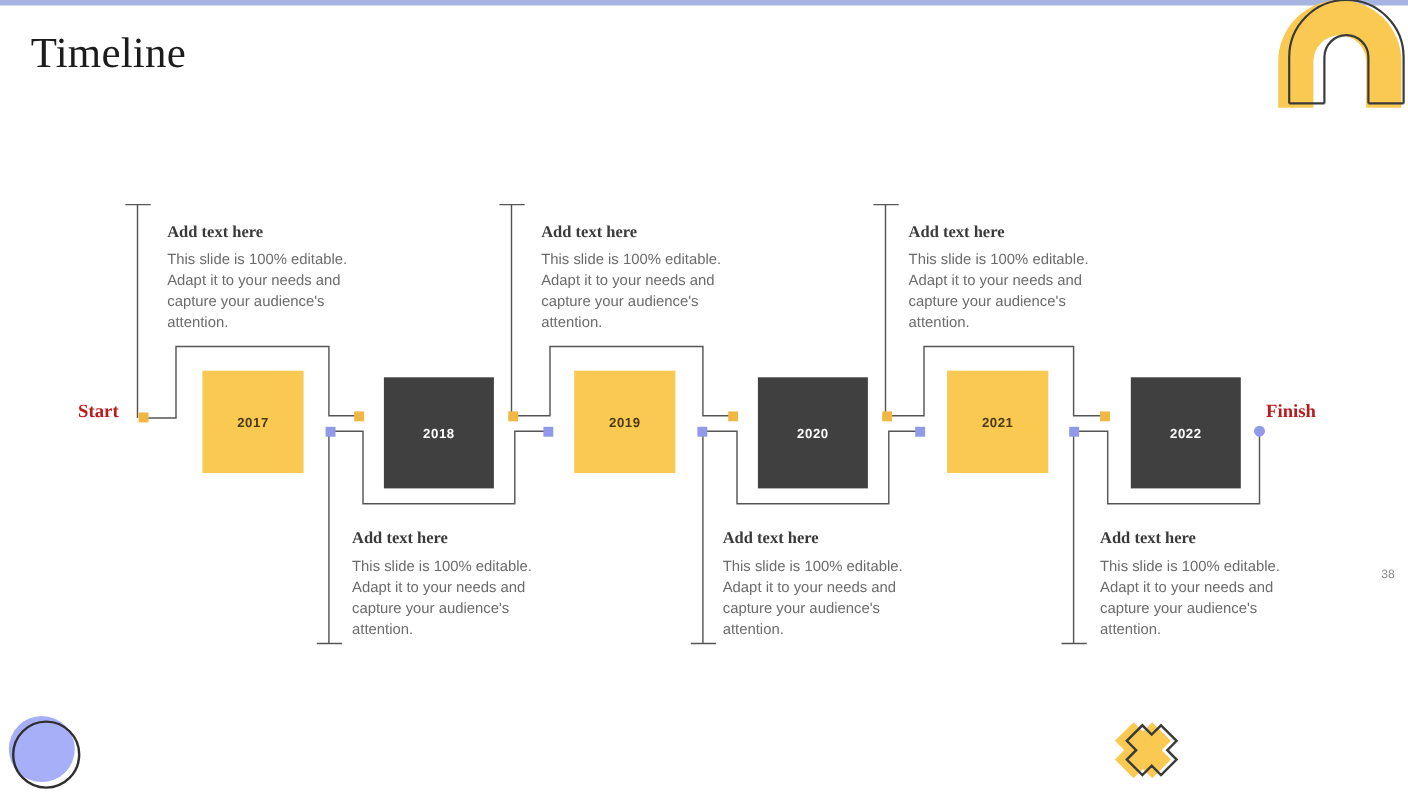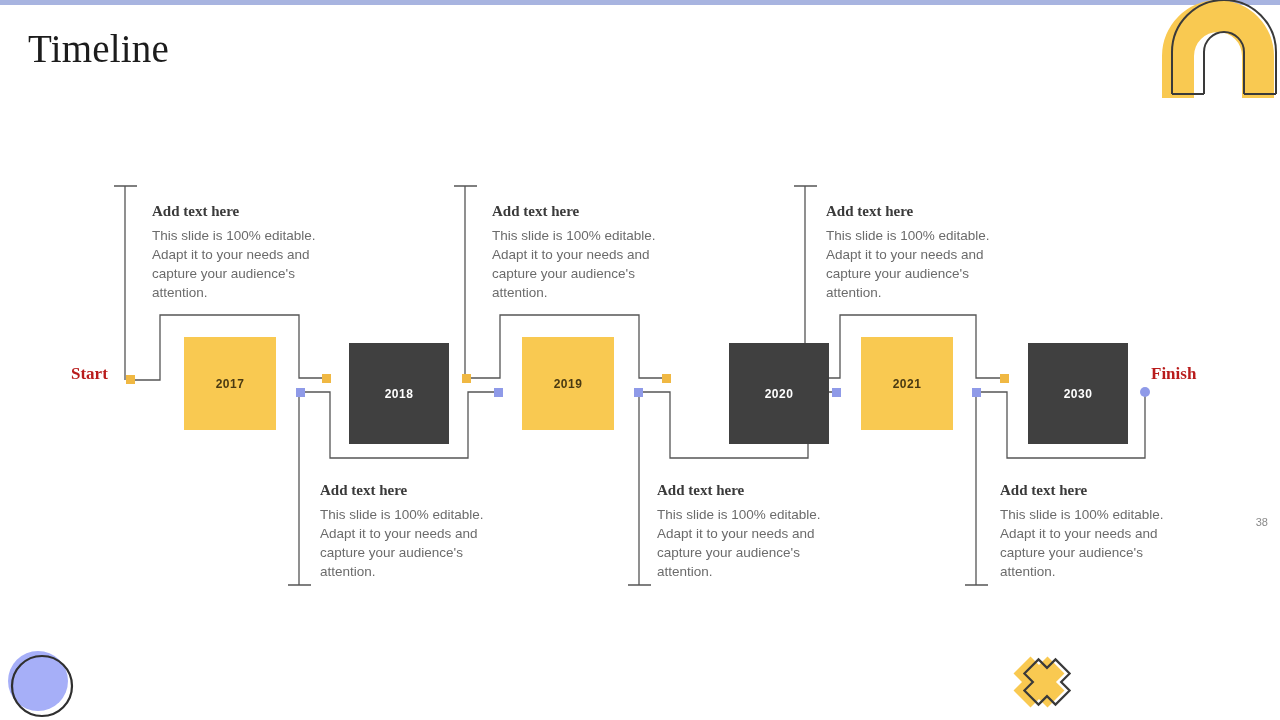--- a/index.html
+++ b/index.html
@@ -199,28 +199,28 @@
 
   <div class="year-box up" style="left:184px; top:337px;">
     <span>2017</span>
   </div>
   <div class="year-box down" style="left:349px; top:343px;">
     <span>2018</span>
   </div>
   <div class="year-box up" style="left:522px; top:337px;">
     <span>2019</span>
   </div>
-  <div class="year-box down" style="left:689px; top:343px;margin-left:40px;">
+  <div class="year-box down" style="left:689px; top:343px;">
     <span>2020</span>
   </div>
   <div class="year-box up" style="left:861px; top:337px;">
     <span>2021</span>
   </div>
   <div class="year-box down" style="left:1028px; top:343px;">
-    <span>2030</span>
+    <span>2022</span>
   </div>
 
   <div class="endpoint-label start">Start</div>
   <div class="endpoint-label finish">Finish</div>
 
   <div class="text-block" style="left:152px; top:203px;">
     <div class="tb-head">Add text here</div>
     <div class="tb-body">This slide is 100% editable. Adapt it to your needs and capture your audience's attention.</div>
   </div>
   <div class="text-block" style="left:492px; top:203px;">

